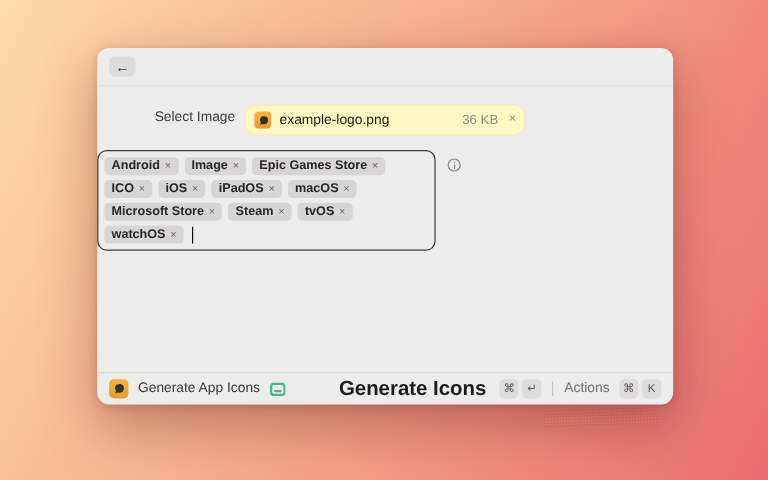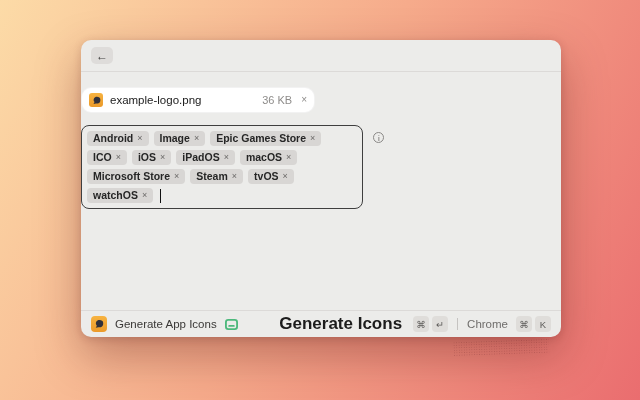--- a/index.html
+++ b/index.html
@@ -25,21 +25,21 @@
               font-size:12px; color:#3a3a3a; line-height:1; cursor:pointer; }
 
   
   .body { flex:1; padding-top:15px; }
   .row { display:flex; align-items:flex-start; margin-bottom:12px; }
   .row-label { width:115px; flex:0 0 115px; text-align:right; margin-right:8px;
                font-size:11.5px; font-weight:500; color:#3e3c3a; }
   .row.image-row .row-label { line-height:22px; }
   .row.platforms-row .row-label { line-height:15px; padding-top:6px; }
 
-  .file-chip { width:234px; height:22px; background:#ffffff;
+  .file-chip { width:234px; height:22px; background:#fef9c3;
                border:1px solid rgba(0,0,0,.05); border-radius:10px;
                display:flex; align-items:center; padding:12px 7px; }
   .file-icon { width:14px; height:14px; border-radius:3px; flex:0 0 14px;
                background:linear-gradient(180deg,#f7b340,#eb9a2a);
                display:flex; align-items:center; justify-content:center; }
   .file-icon svg { width:11px; height:11px; }
   .file-name { font-size:11.5px; font-weight:500; color:#1b1b1b; margin-left:7px; flex:1;
                white-space:nowrap; overflow:hidden; }
   .file-size { font-size:11px; color:#8e8c8a; margin-right:9px; }
   .chip-x { font-size:10px; color:#8e8c8a; cursor:pointer; line-height:1; }
@@ -92,20 +92,21 @@
 
   <div class="header">
     <button class="back-btn">
       <span>←</span>
     </button>
   </div>
 
   <div class="body">
 
     <div class="row image-row">
+      <div class="row-label">Select Image</div>
       <div class="file-chip">
         <span class="file-icon">
           <svg viewBox="0 0 24 24" aria-hidden="true">
             <path fill="#30303a" d="M19 6c-4.5-3-10.5-2.5-12.5 1.5-1.4 2.8-.8 5.8 1.2 7.8l-2.2 4.2 5.3-1.2c3.8 1.2 8-.6 9.2-4.3.9-2.9.4-6-1-8z"></path>
           </svg>
         </span>
         <span class="file-name">example-logo.png</span>
         <span class="file-size">36 KB</span>
         <span class="chip-x">×</span>
       </div>
@@ -184,20 +185,20 @@
     <span class="app-title">Generate App Icons</span>
     <svg class="green-icon" viewBox="0 0 14 14" aria-hidden="true">
       <rect x="1" y="2" width="12" height="10" rx="2.5" fill="none" stroke="#4db97c" stroke-width="2"></rect>
       <rect x="3.5" y="7.5" width="7" height="2" rx="1" fill="#4db97c"></rect>
     </svg>
     <span class="footer-spacer"></span>
     <span class="primary-label">Generate Icons</span>
     <span class="keycap">⌘</span>
     <span class="keycap">↵</span>
     <span class="footer-divider"></span>
-    <span class="secondary-label">Chrome</span>
+    <span class="secondary-label">Actions</span>
     <span class="keycap">⌘</span>
     <span class="keycap">K</span>
   </div>
 
 </div>
 
 <div class="watermark"></div>
 
 </body></html>

